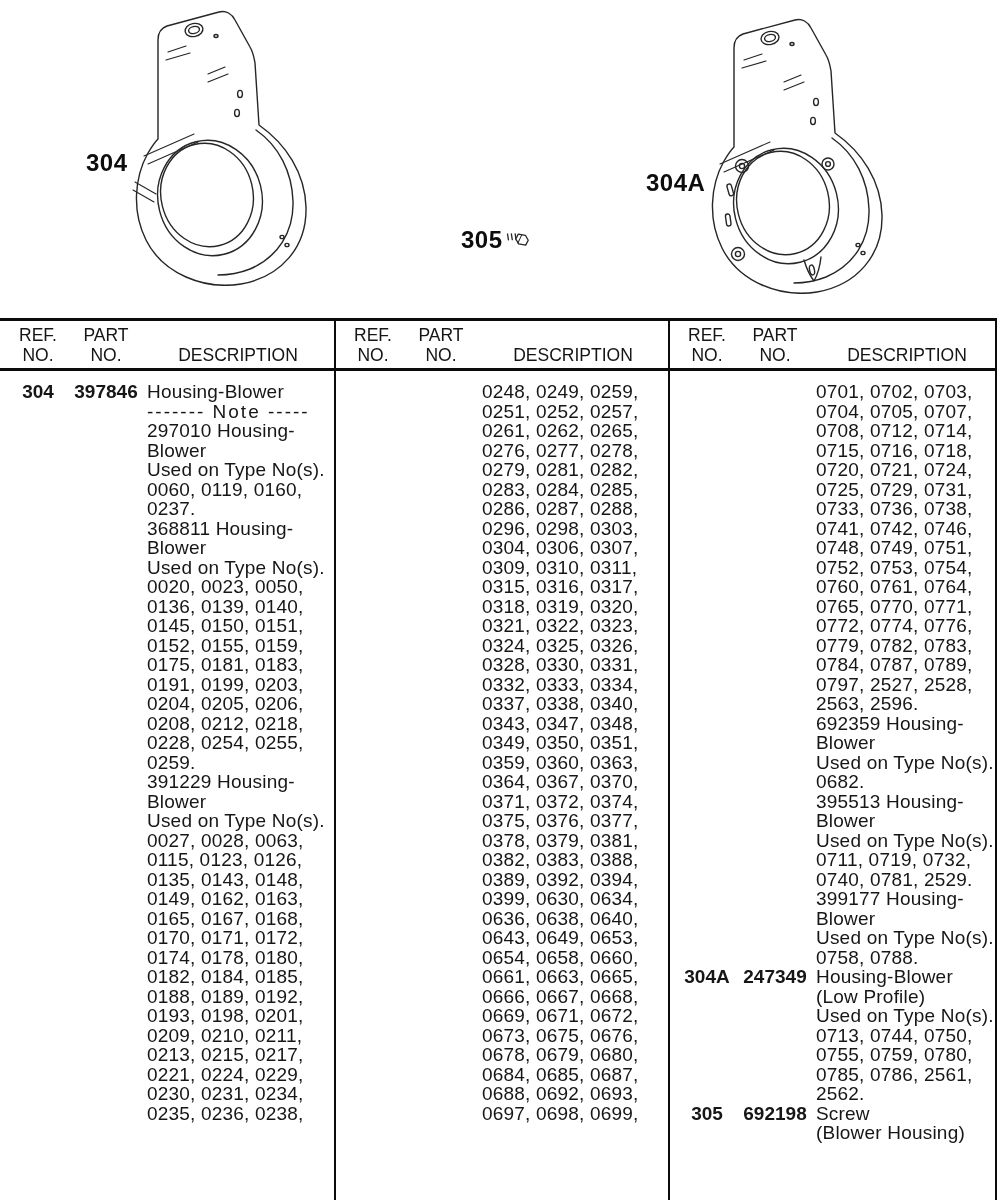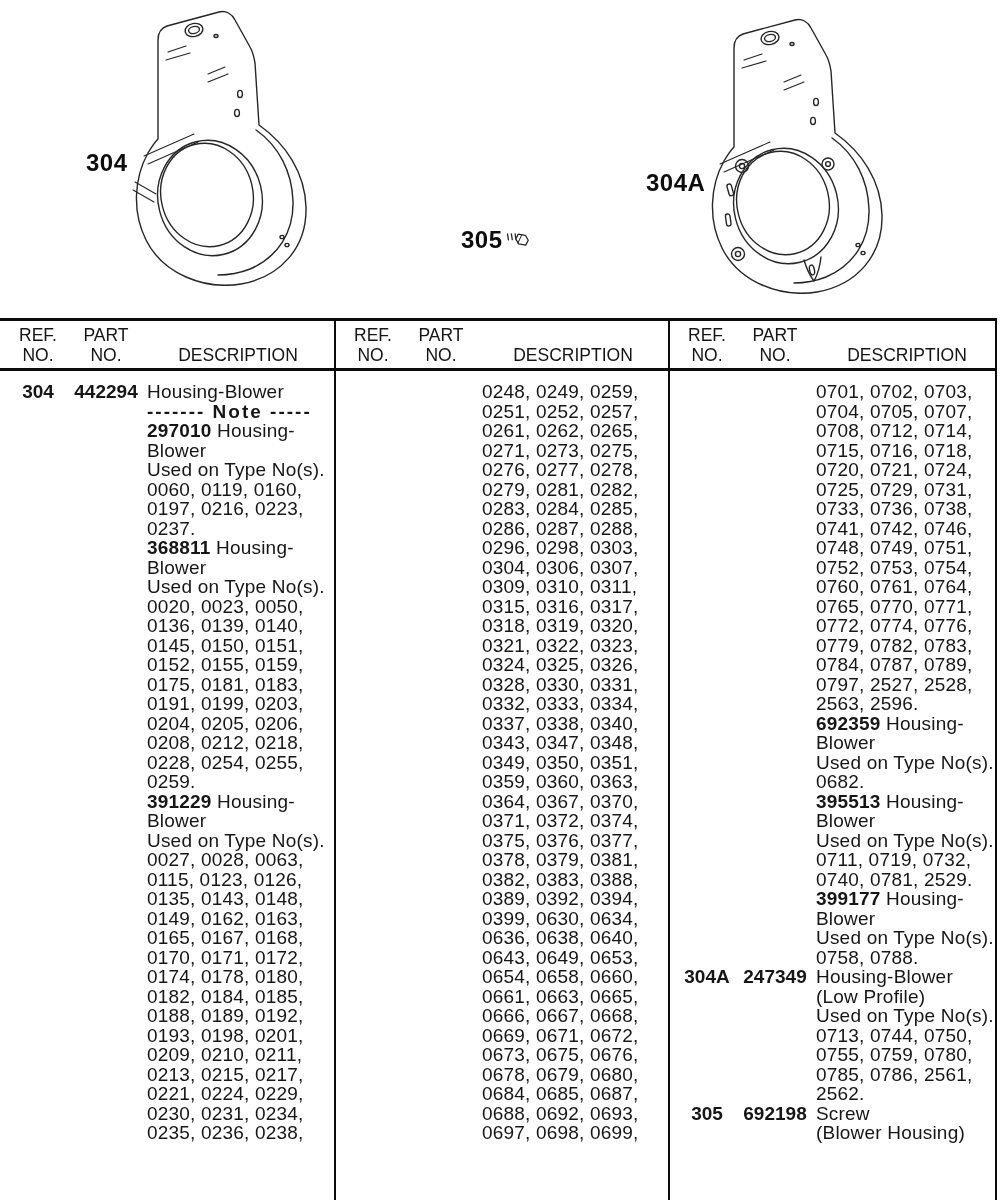--- a/index.html
+++ b/index.html
@@ -28,21 +28,21 @@
     display:grid;grid-template-columns:54px 82px 1fr;
     padding:7px 4px 0 10px;font-size:17.5px;line-height:20px;color:#151515;
   }
   .hc{text-align:center;white-space:nowrap}
   .hc .l2{display:block}
   .hc-desc{align-self:end}
   .col-body{position:absolute;top:64px;left:0;width:332px;font-size:19px;line-height:19.5px}
   .row{display:grid;grid-template-columns:54px 82px 1fr;padding-left:10px;padding-right:4px;white-space:nowrap}
   .c-ref,.c-part{font-weight:bold;text-align:center}
   .c-desc{letter-spacing:0.2px}
-  .c-desc b{font-weight:bold}
+  .c-desc b{font-weight:normal}
   .c-desc.note{font-weight:bold;letter-spacing:2px}
 </style>
 </head>
 <body>
 
 <div class="fig-label" style="left:86px;top:150px">304</div>
 
 <svg class="housing" style="left:128px;top:6px" width="190" height="280" viewBox="0 0 190 280" aria-hidden="true">
   <g fill="none" stroke="#262626" stroke-width="1.4" stroke-linejoin="round" stroke-linecap="round">
     <path fill="#ffffff" d="M30,34 C30,27 33,22 39,20 L91,6 C98,4 104,8 107,14 L122,41 C125,46 126,51 127,57 L131,119 C158,138 177,167 178,201 C179,241 153,271 113,278 C76,284 35,268 18,234 C4,206 6,172 20,147 C23,142 26,137 30,133 Z"></path>
@@ -112,21 +112,21 @@
 
   <div class="col g1">
     <div class="col-head">
       <span class="hc"><span>REF.</span><span class="l2">NO.</span></span>
       <span class="hc"><span>PART</span><span class="l2">NO.</span></span>
       <span class="hc hc-desc">DESCRIPTION</span>
     </div>
     <div class="col-body">
         <div class="row">
           <span class="c-ref">304</span>
-          <span class="c-part">442294</span>
+          <span class="c-part">397846</span>
           <span class="c-desc">Housing-Blower</span>
         </div>
         <div class="row">
           <span class="c-ref"></span>
           <span class="c-part"></span>
           <span class="c-desc note"><b>------- Note -----</b></span>
         </div>
         <div class="row">
           <span class="c-ref"></span>
           <span class="c-part"></span>
@@ -139,25 +139,20 @@
         </div>
         <div class="row">
           <span class="c-ref"></span>
           <span class="c-part"></span>
           <span class="c-desc">Used on Type No(s).</span>
         </div>
         <div class="row">
           <span class="c-ref"></span>
           <span class="c-part"></span>
           <span class="c-desc">0060, 0119, 0160,</span>
-        </div>
-        <div class="row">
-          <span class="c-ref"></span>
-          <span class="c-part"></span>
-          <span class="c-desc">0197, 0216, 0223,</span>
         </div>
         <div class="row">
           <span class="c-ref"></span>
           <span class="c-part"></span>
           <span class="c-desc">0237.</span>
         </div>
         <div class="row">
           <span class="c-ref"></span>
           <span class="c-part"></span>
           <span class="c-desc"><b>368811</b> Housing-</span>
@@ -333,25 +328,20 @@
           <span class="c-desc">0251, 0252, 0257,</span>
         </div>
         <div class="row">
           <span class="c-ref"></span>
           <span class="c-part"></span>
           <span class="c-desc">0261, 0262, 0265,</span>
         </div>
         <div class="row">
           <span class="c-ref"></span>
           <span class="c-part"></span>
-          <span class="c-desc">0271, 0273, 0275,</span>
-        </div>
-        <div class="row">
-          <span class="c-ref"></span>
-          <span class="c-part"></span>
           <span class="c-desc">0276, 0277, 0278,</span>
         </div>
         <div class="row">
           <span class="c-ref"></span>
           <span class="c-part"></span>
           <span class="c-desc">0279, 0281, 0282,</span>
         </div>
         <div class="row">
           <span class="c-ref"></span>
           <span class="c-part"></span>

